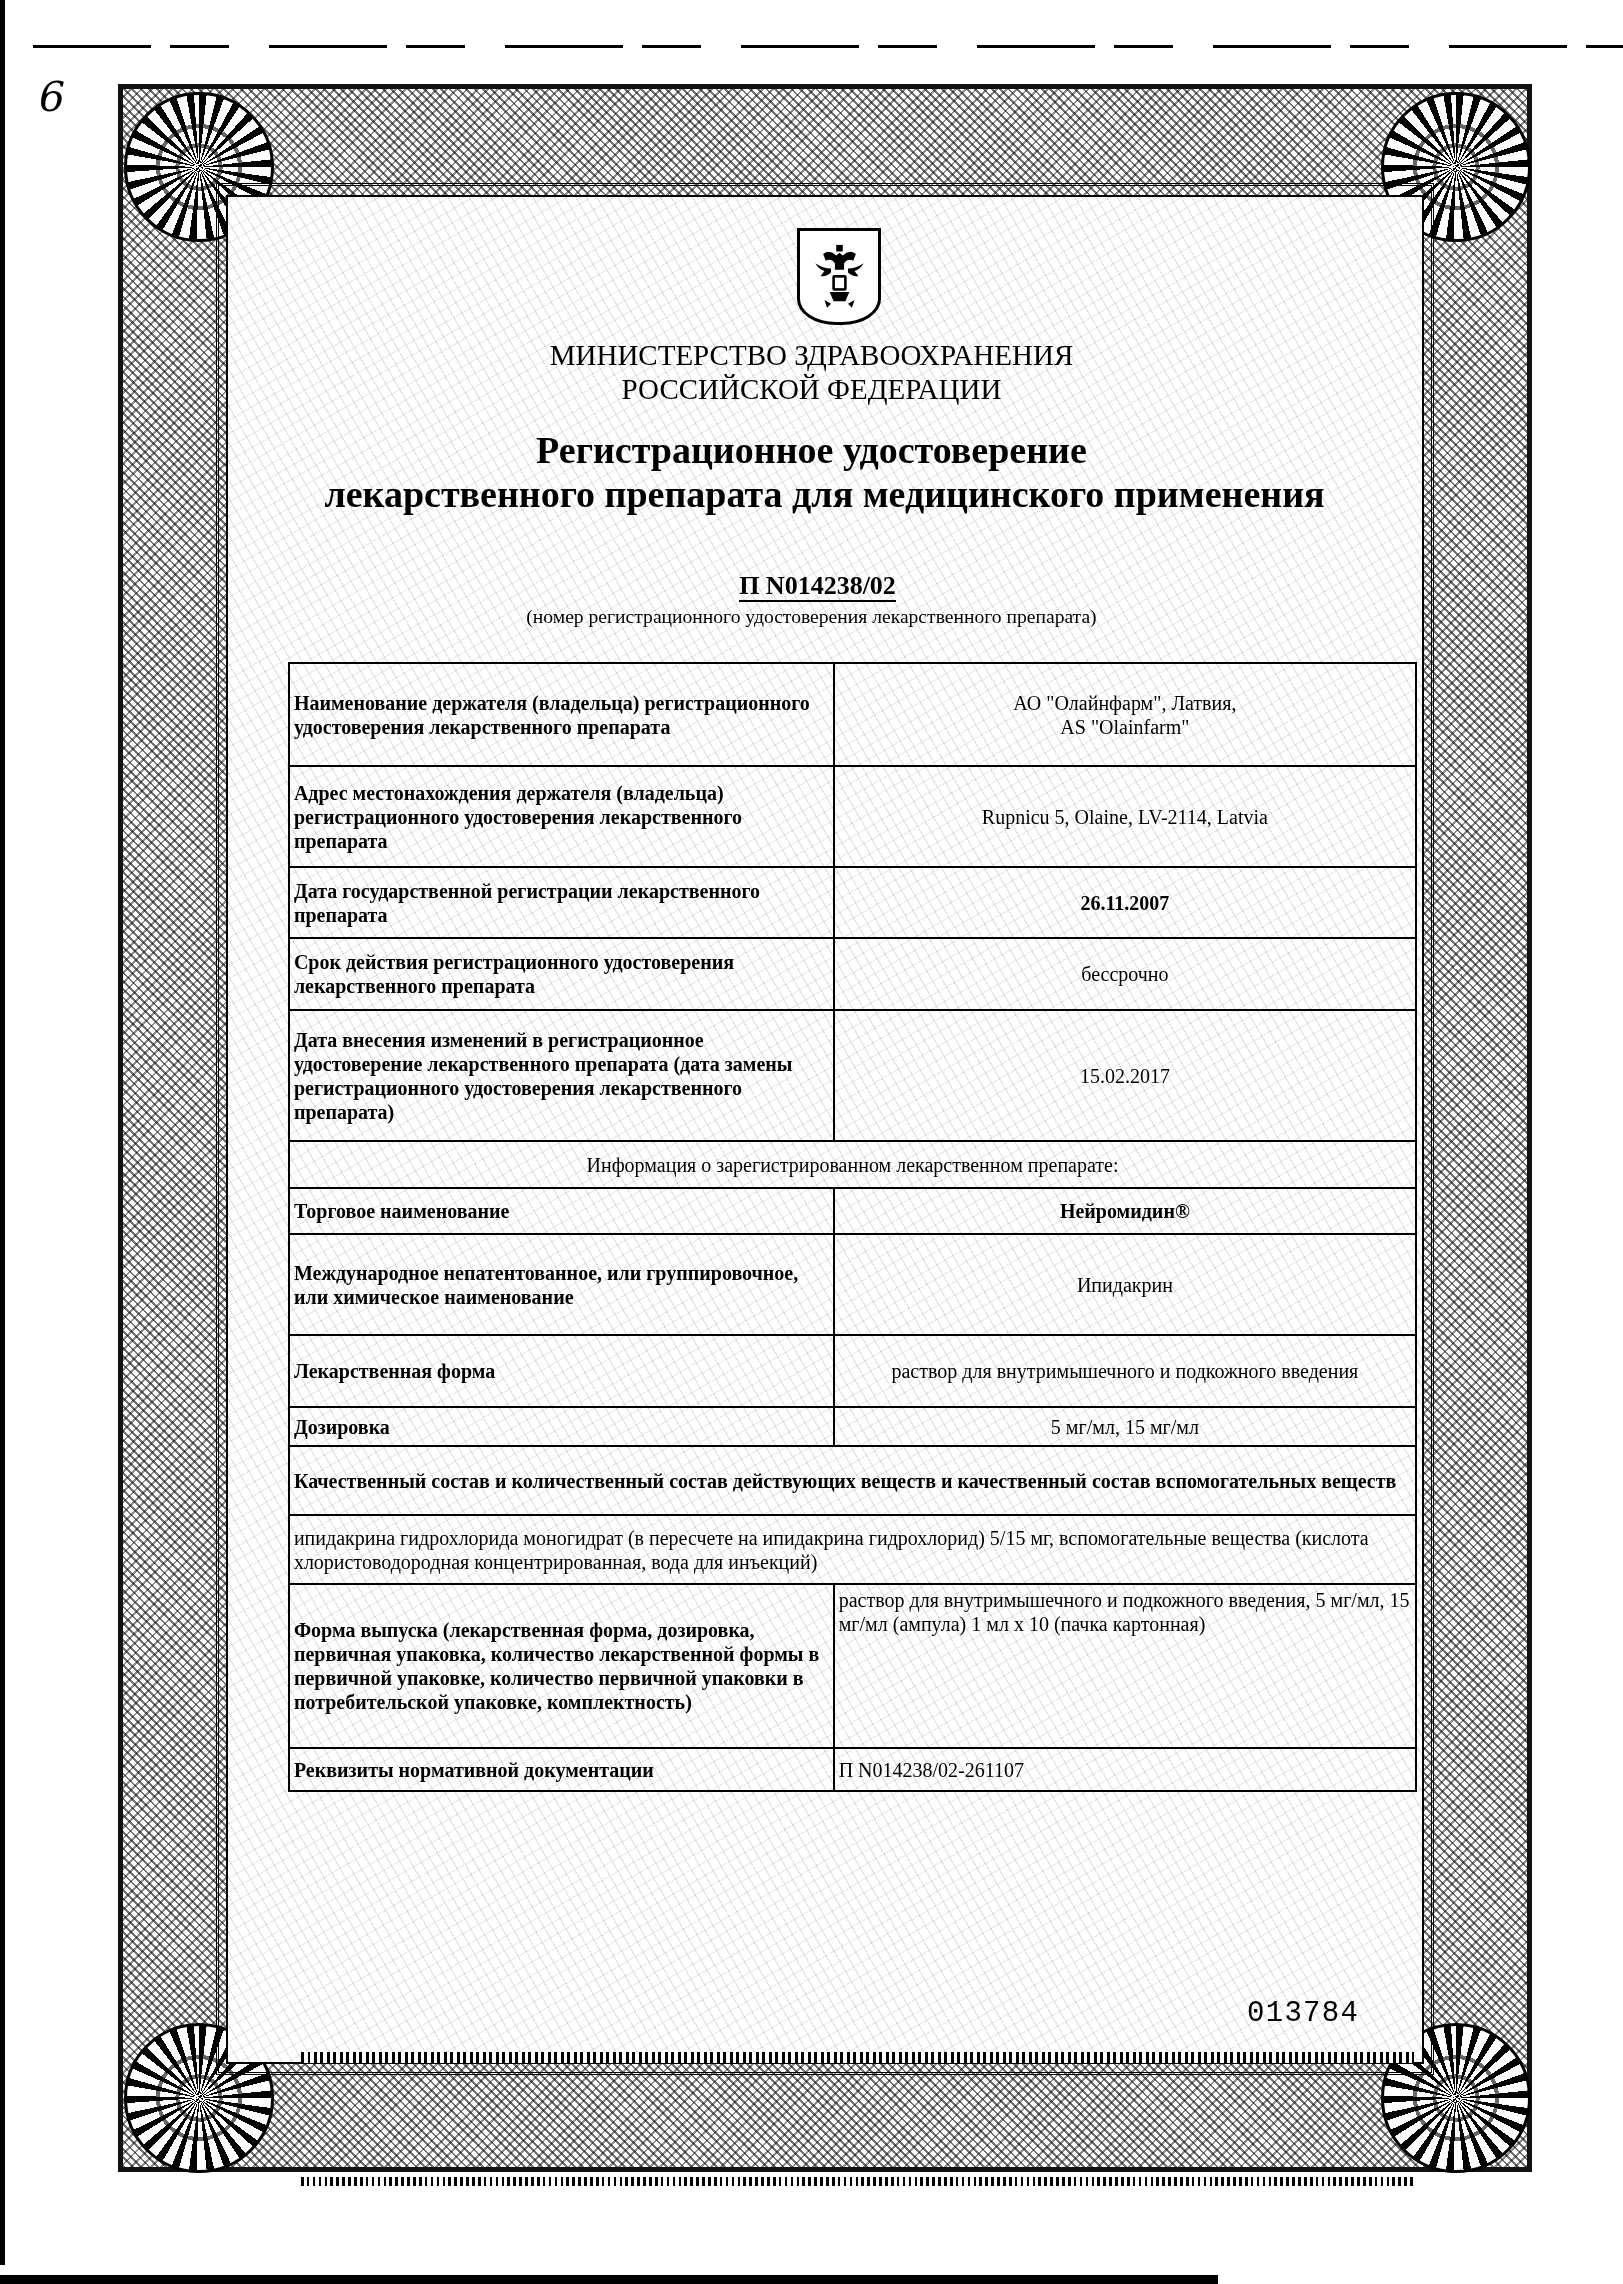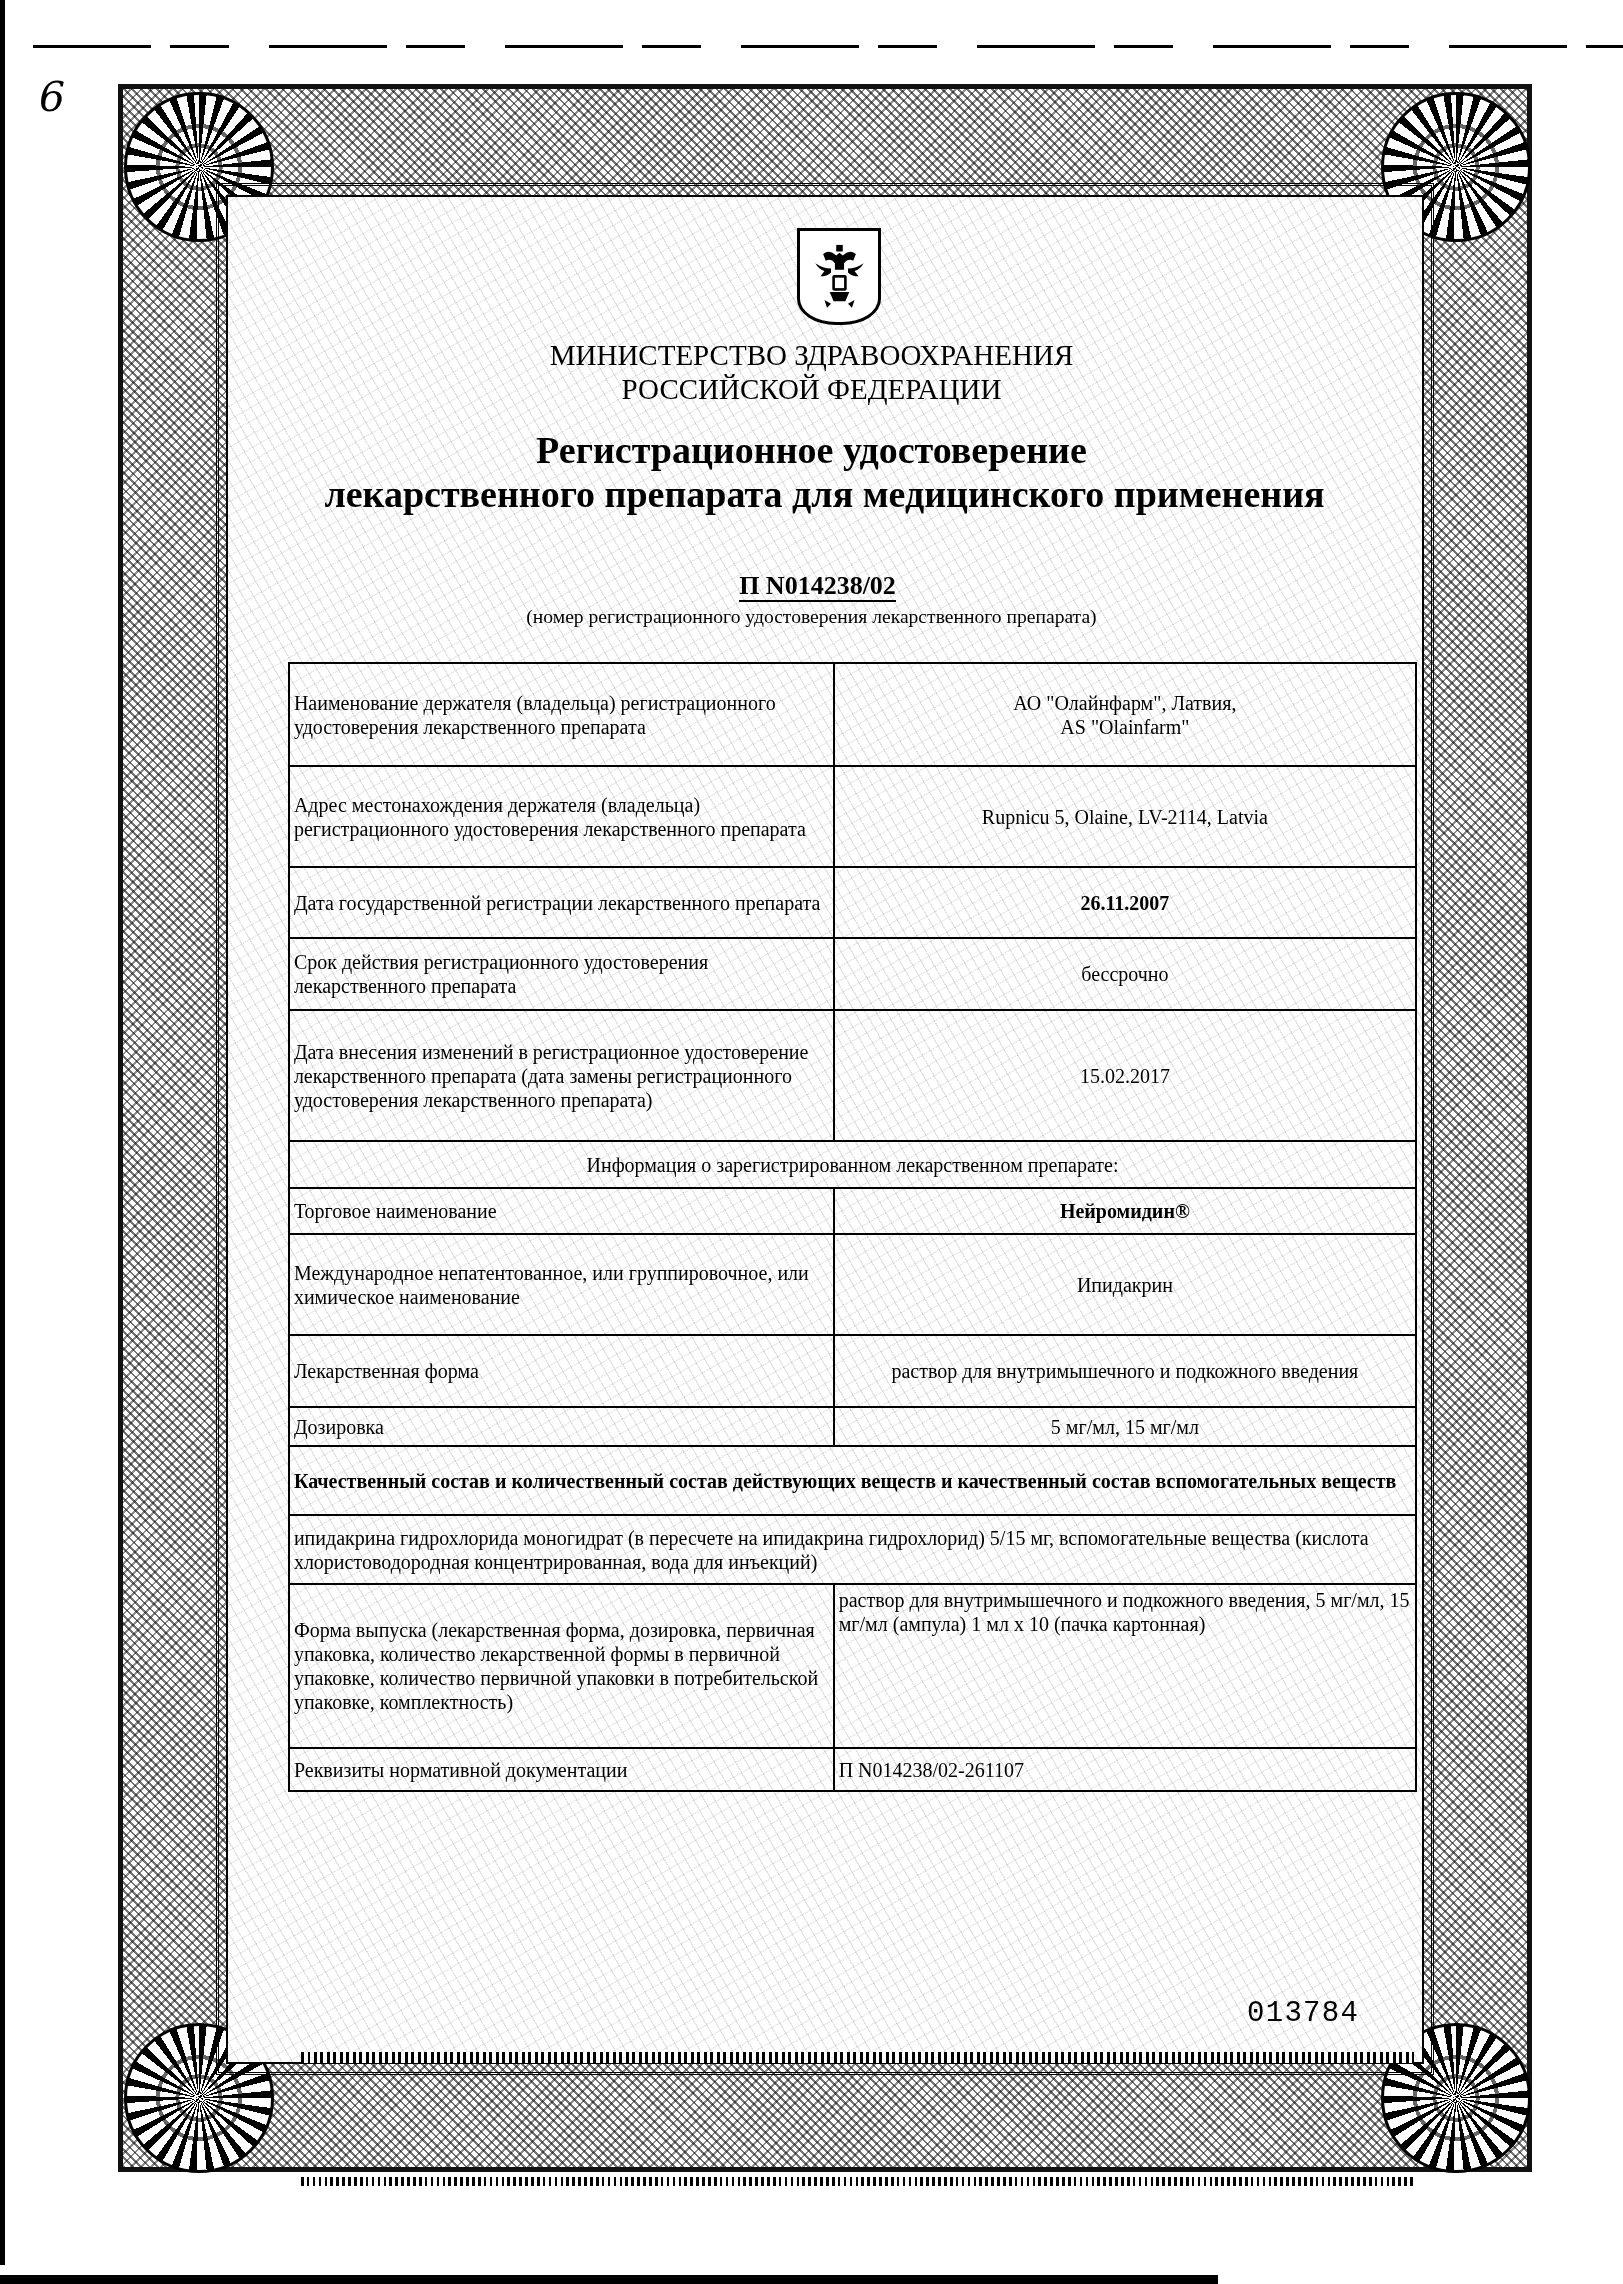--- a/index.html
+++ b/index.html
@@ -112,21 +112,21 @@
       position: absolute; left: 288px; top: 662px; width: 1129px;
       border-collapse: collapse;
       font-size: 20px; line-height: 24px;
       background: transparent;
     }
     table.cert td {
       border: 2.6px solid #000;
       vertical-align: middle;
       padding: 2.6px 3.9px;
     }
-    td.lbl { width: 535px; font-weight: normal; text-align: left; }
+    td.lbl { width: 535px; font-weight: bold; text-align: left; }
     td.val { text-align: center; }
     td.val.b { font-weight: bold; }
     td.val.left { text-align: left; vertical-align: top; }
     td.span-center { text-align: center; }
     td.span-left { text-align: left; }
     td.span-left.b { font-weight: bold; }
 
     .serial {
       position: absolute; left: 1247px; top: 1997px;
       font-family: "Liberation Mono", "DejaVu Sans Mono", monospace;

